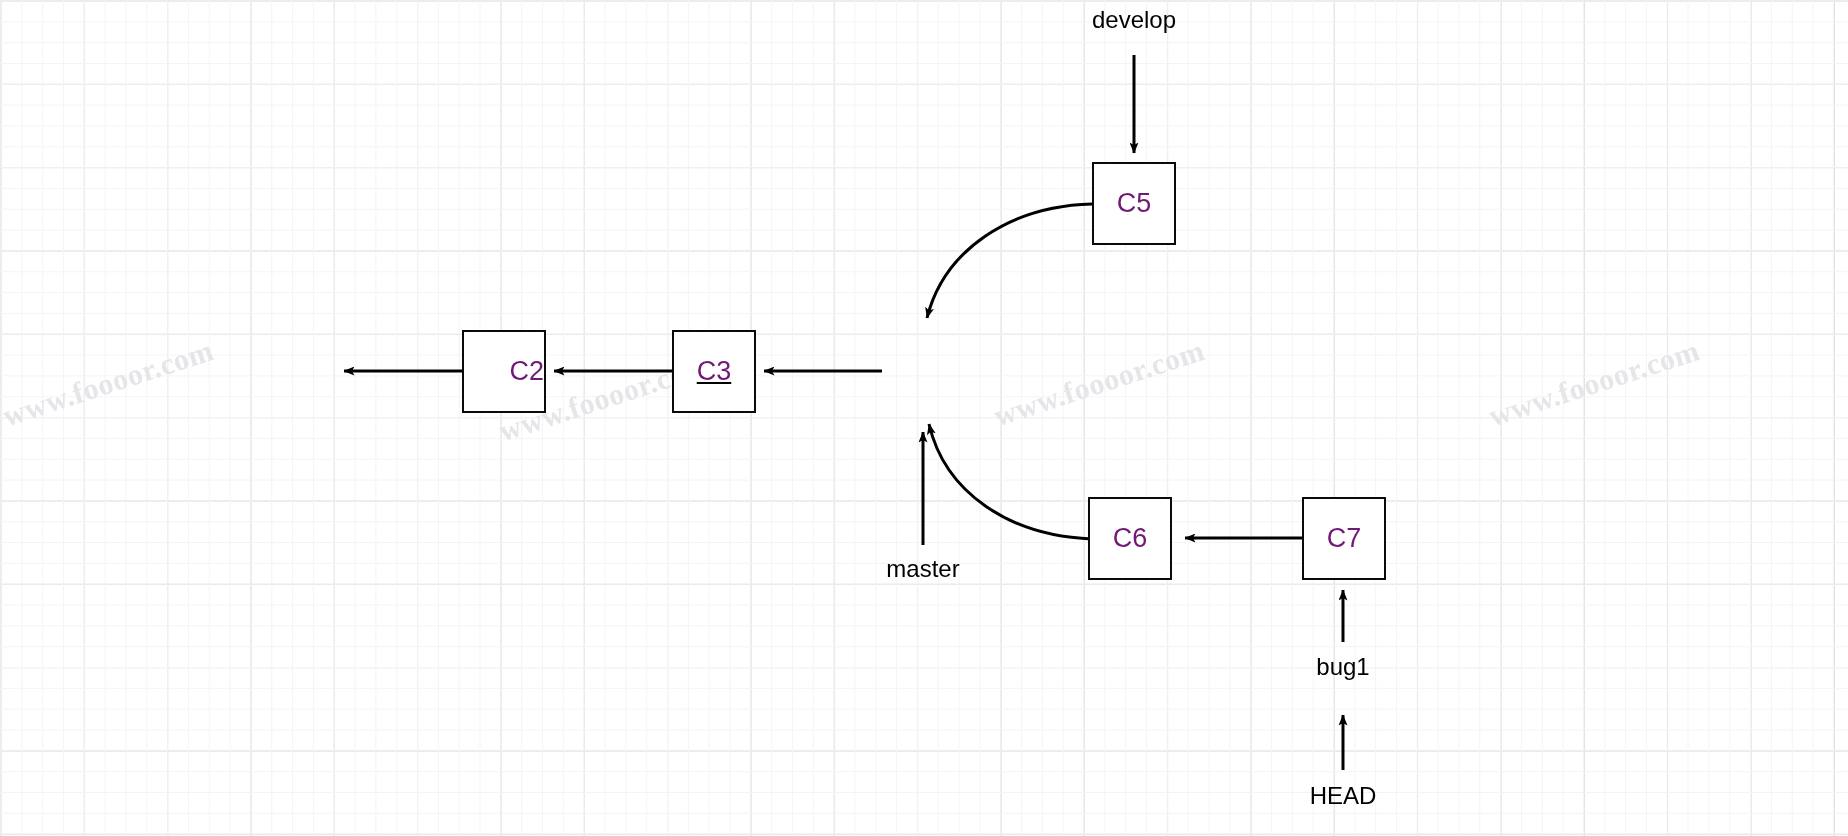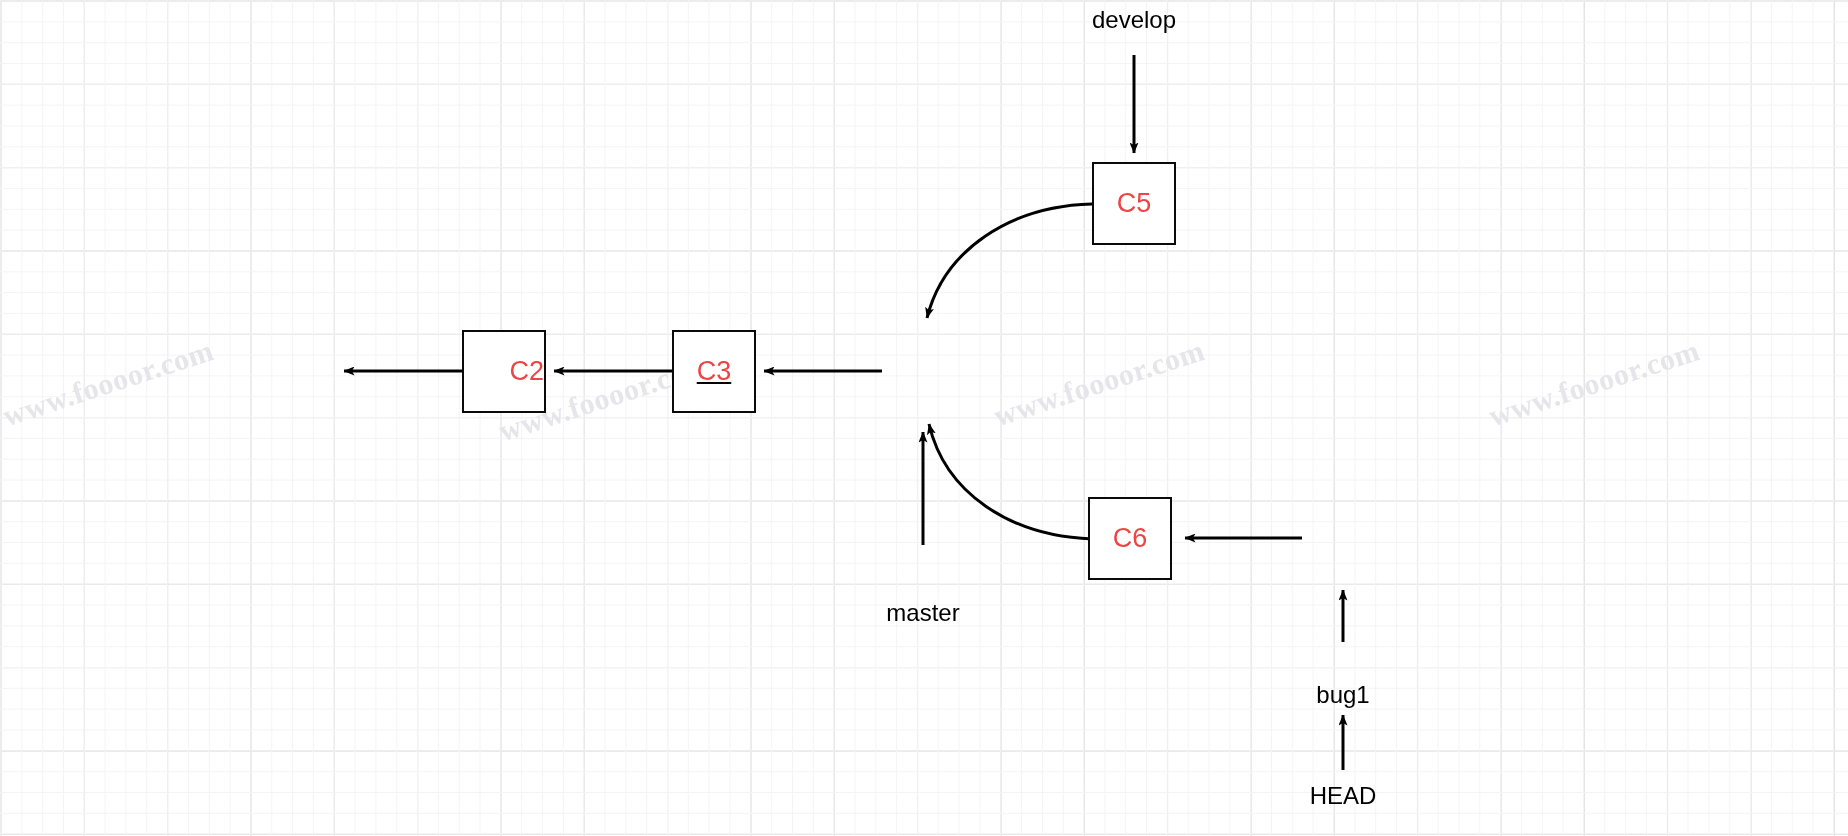--- a/index.html
+++ b/index.html
@@ -58,21 +58,21 @@
     box-sizing: border-box;
     border: 2px solid #0a0a0a;
     background: #ffffff;
     display: flex;
     align-items: center;
     justify-content: center;
   }
   .commit-label {
     font-family: "Liberation Sans", sans-serif;
     font-size: 27px;
-    color: #ef4444;
+    color: #701a75;
     line-height: 1;
   }
 
   .ref-label {
     position: absolute;
     font-family: "Liberation Sans", sans-serif;
     font-weight: normal;
     font-size: 24px;
     color: #000000;
     white-space: nowrap;
@@ -126,22 +126,25 @@
     </div>
     <div class="commit-node" style="left:672px;top:330px;text-decoration:underline;">
       <span class="commit-label">C3</span>
     </div>
     <div class="commit-node" style="left:1092px;top:162px;">
       <span class="commit-label">C5</span>
     </div>
     <div class="commit-node" style="left:1088px;top:497px;">
       <span class="commit-label">C6</span>
     </div>
+    <div class="commit-node" style="left:1302px;top:497px;">
+      <span class="commit-label">C7</span>
+    </div>
   </div>
 
   <div id="label-layer">
     <div class="ref-label ref-center" style="left:1134px;top:8px;">develop</div>
-    <div class="ref-label ref-center" style="left:923px;top:557px;margin-top:44px;">master</div>
-    <div class="ref-label ref-center" style="left:1343px;top:655px;margin-top:28px;">bug1</div>
+    <div class="ref-label ref-center" style="left:923px;top:557px;">master</div>
+    <div class="ref-label ref-center" style="left:1343px;top:655px;">bug1</div>
     <div class="ref-label ref-center" style="left:1343px;top:784px;">HEAD</div>
   </div>
 
 </div>
 
 </body></html>

